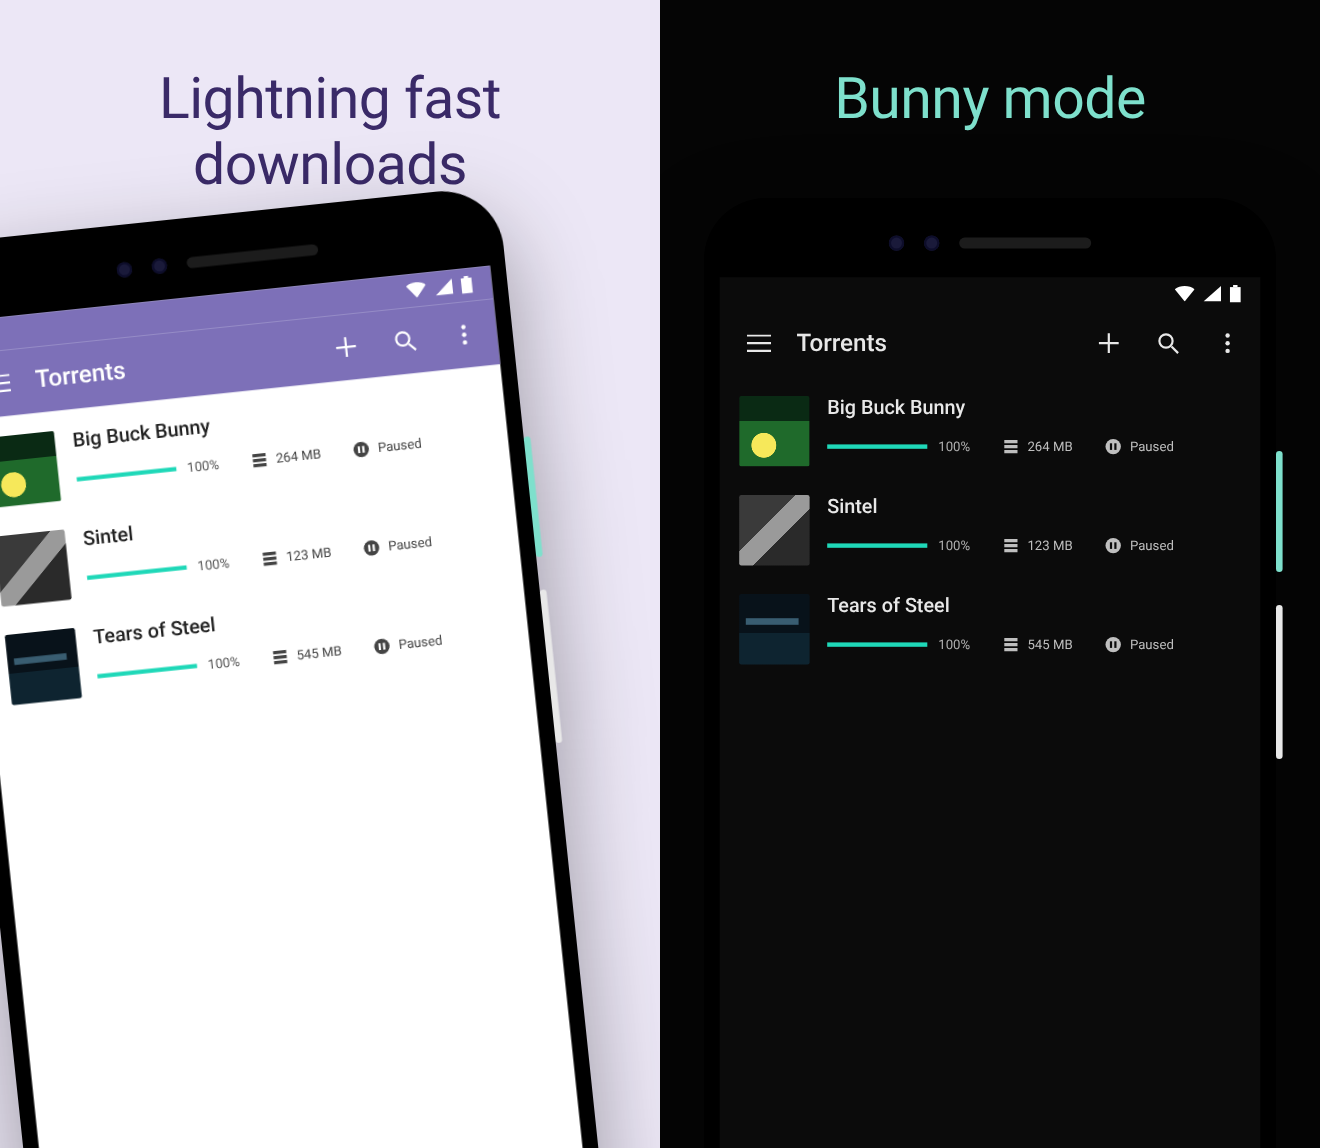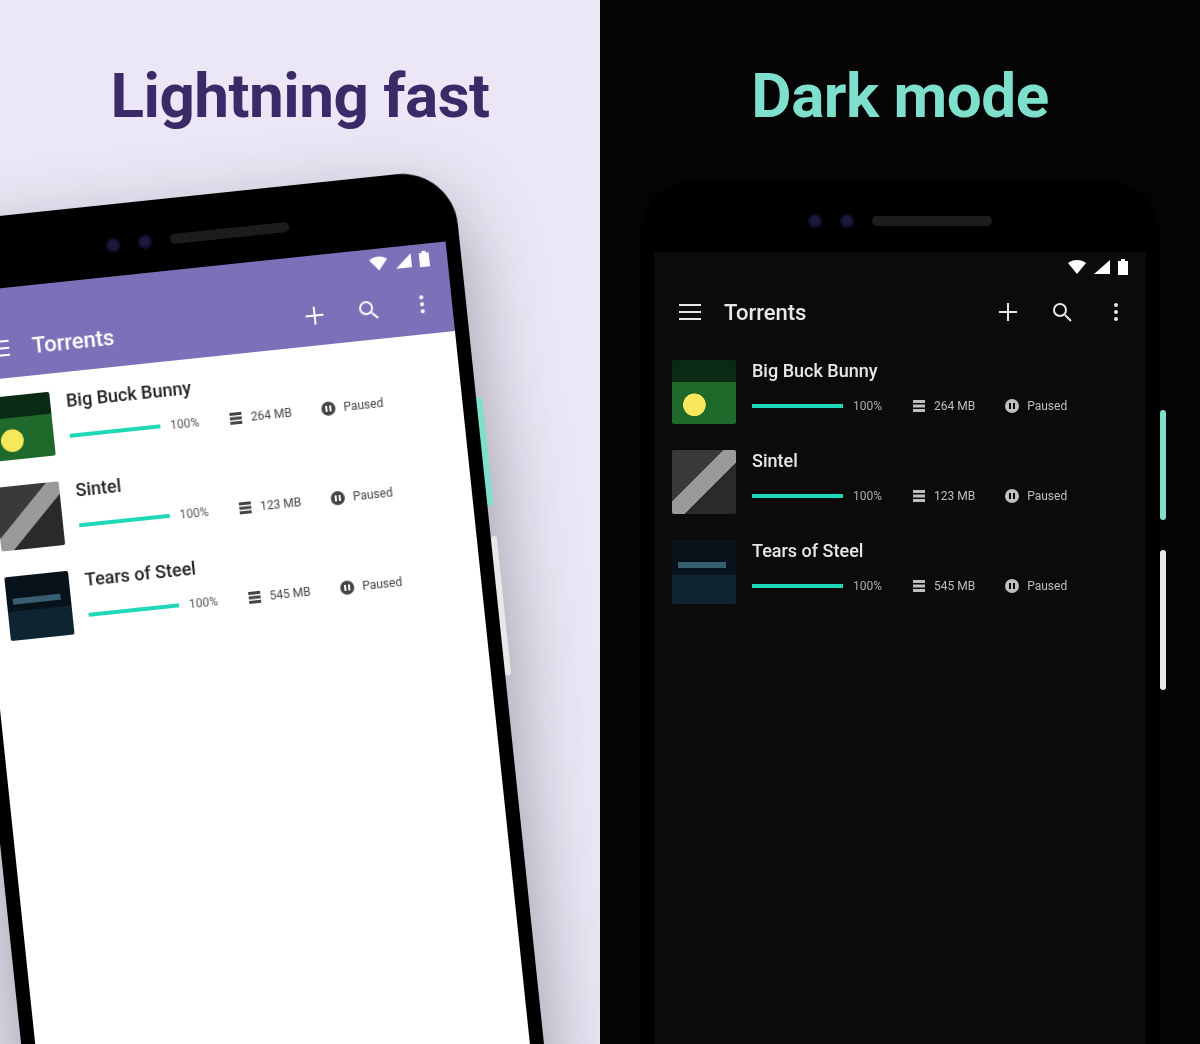--- a/index.html
+++ b/index.html
@@ -4,21 +4,21 @@
 <style>
   * { box-sizing: border-box; margin: 0; padding: 0; }
   html, body { width: 1200px; height: 1044px; overflow: hidden; font-family: -apple-system, BlinkMacSystemFont, "Segoe UI", Roboto, Helvetica, Arial, sans-serif; }
   .stage { display: flex; width: 1200px; height: 1044px; }
   .panel { flex: 1 1 50%; position: relative; overflow: hidden; }
   .panel-light { background: #ece7f6; }
   .panel-dark  { background: #050505; }
 
   .headline {
     position: absolute; top: 60px; left: 0; right: 0;
-    text-align: center; font-weight: 700; font-size: 62px; line-height: 1.15;
+    text-align: center; font-weight: 400; font-size: 52px; line-height: 1.15;
     letter-spacing: -0.5px;
   }
   .panel-light .headline { color: #3a2a68; }
   .panel-dark  .headline { color: #7ee0cc; }
 
   
   .phone-wrap-light {
     position: absolute;
     left: 50%; top: 700px;
     transform: translateX(-50%) rotate(-6deg);
@@ -112,20 +112,21 @@
 
 </style>
 </head>
 <body>
 
 <div class="stage">
 
   <div class="panel panel-light">
     <div class="headline">
       <span>Lightning fast</span><br>
+      <span>downloads</span>
     </div>
 
     <div class="phone-wrap-light">
       <div class="phone">
         <div class="phone-inner">
           <div class="sensor-bar">
             <span class="cam"></span>
               <span class="cam"></span>
               <span class="ear"></span>
           </div>
@@ -262,21 +263,21 @@
               </div>
             </div>
           </div>
         </div>
       </div>
     </div>
   </div>
 
   <div class="panel panel-dark">
     <div class="headline">
-      <span>Dark mode</span><br>
+      <span>Bunny mode</span><br>
     </div>
 
     <div class="phone-wrap-dark">
       <div class="phone">
         <div class="phone-inner">
           <div class="sensor-bar">
             <span class="cam"></span>
               <span class="cam"></span>
               <span class="ear"></span>
           </div>

